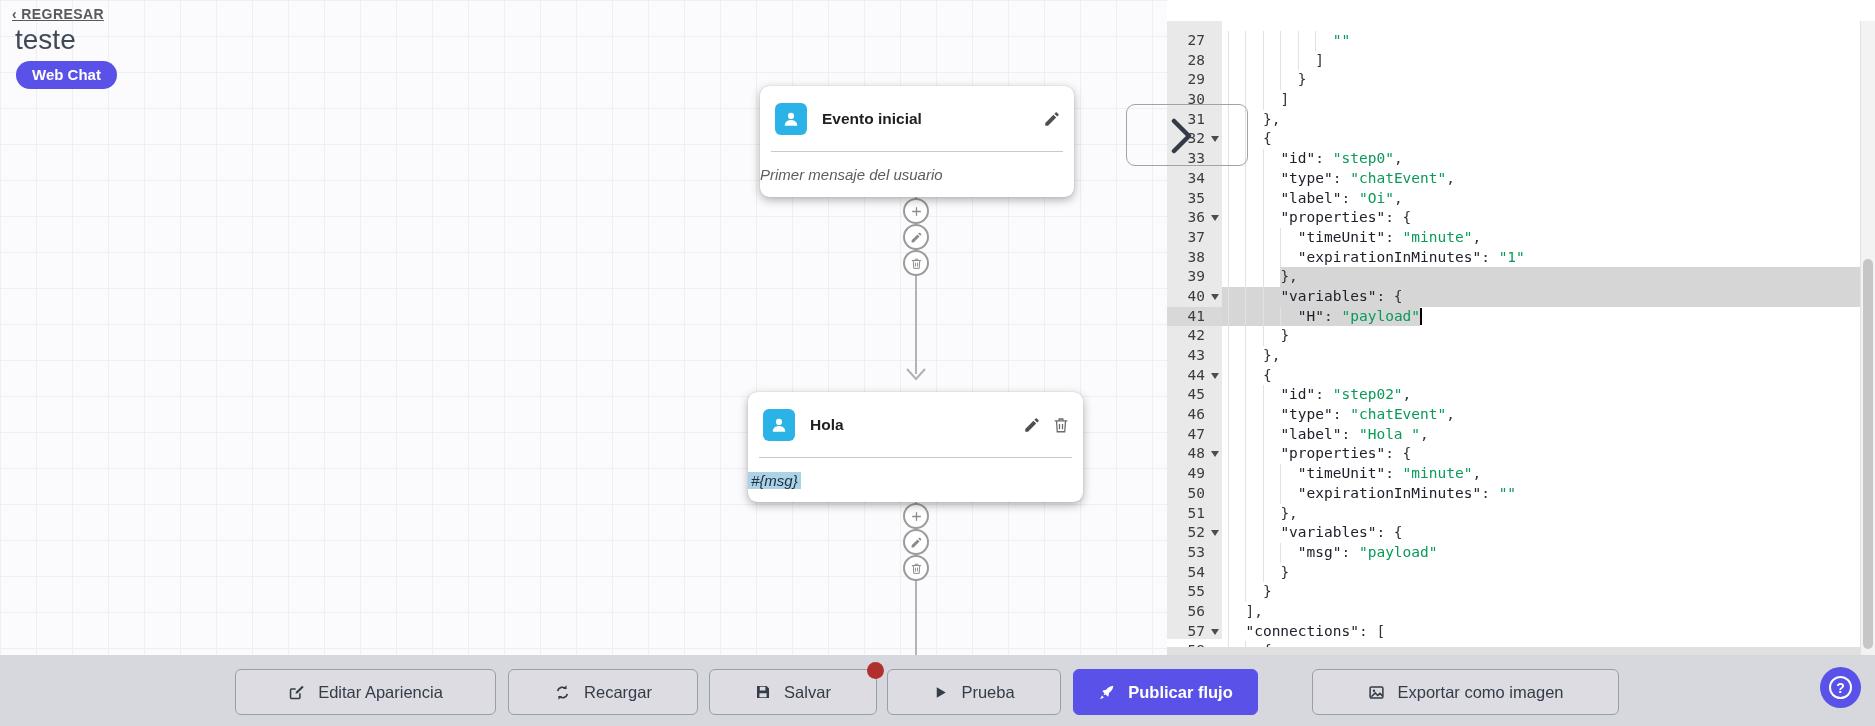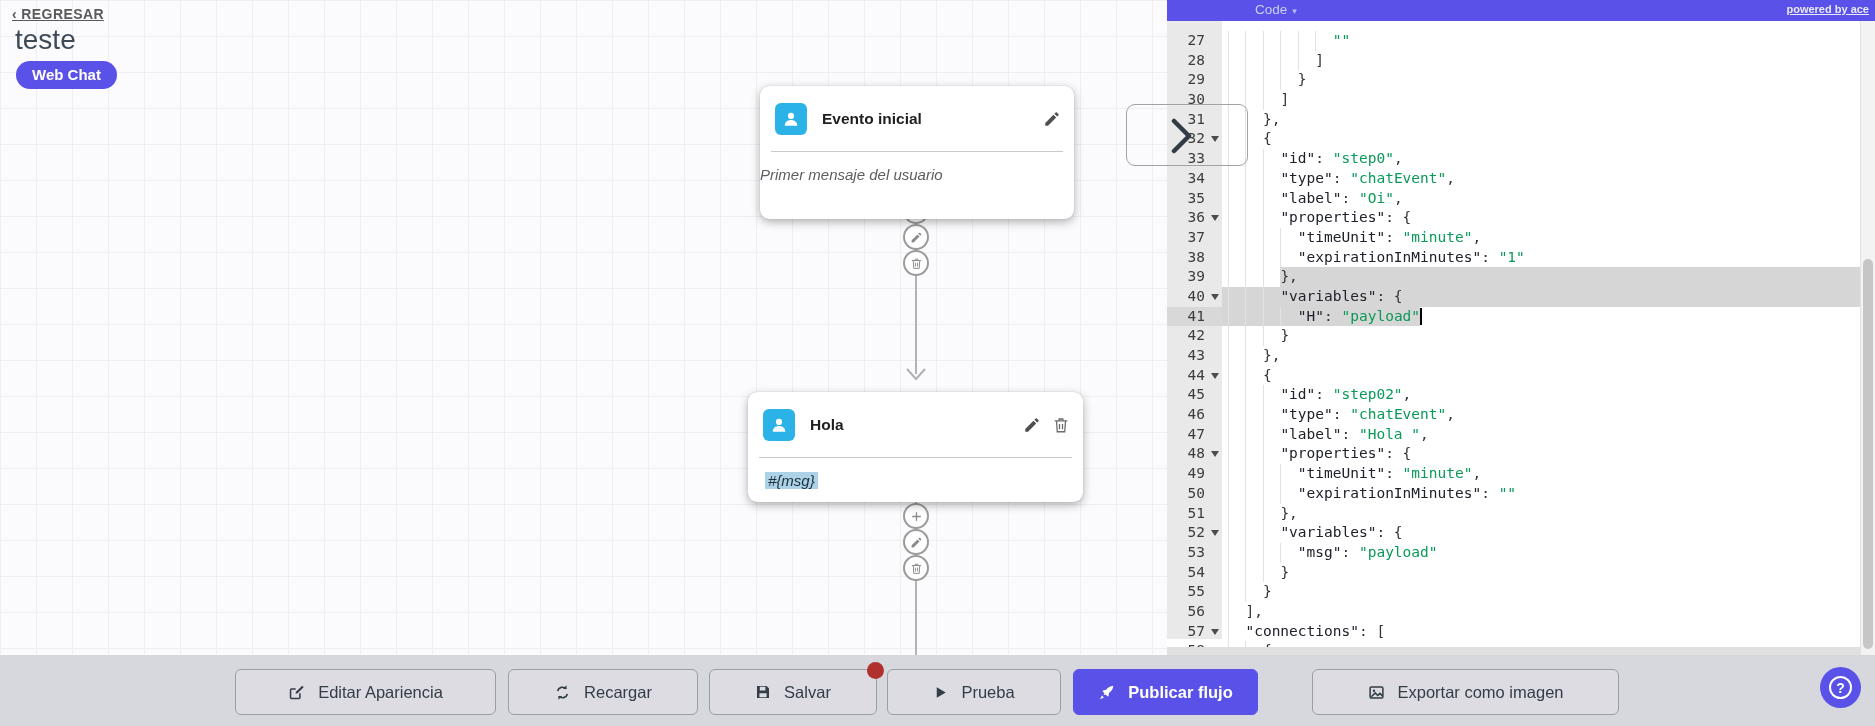--- a/index.html
+++ b/index.html
@@ -14,31 +14,31 @@
     background-size:36px 36px;}
   .back{position:absolute;left:12px;top:6px;font-size:14px;font-weight:bold;
         color:#5a5a5a;letter-spacing:.4px;text-decoration:underline;cursor:pointer;}
   .title{position:absolute;left:15px;top:24px;margin:0;font-size:28px;font-weight:500;color:#3f4a57;}
   .badge{position:absolute;left:16px;top:61px;height:28px;line-height:28px;padding:0 16px;
          border-radius:15px;background:#5a51e8;color:#fff;font-size:15px;font-weight:bold;}
 
   
   .node{position:absolute;background:#fff;border-radius:9px;
         box-shadow:0 3px 10px rgba(0,0,0,.30),0 0 1px rgba(0,0,0,.25);z-index:2;}
-  .n1{left:760px;top:86px;width:314px;height:133px;}
+  .n1{left:760px;top:86px;width:314px;height:111px;}
   .n2{left:748px;top:392px;width:335px;height:110px;}
   .nhead{display:flex;align-items:center;height:65px;margin:0 11px;border-bottom:1px solid #c9c9c9;}
   .navatar{width:32px;height:32px;border-radius:6px;background:#2bb3e8;margin-left:4px;
            display:flex;align-items:center;justify-content:center;flex:none;}
   .ntitle{margin-left:15px;font-size:15.5px;font-weight:bold;color:#1f1f1f;flex:1;}
   .nicons{display:flex;gap:11px;margin-right:2px;}
   .nicon{width:18px;height:18px;cursor:pointer;}
   .nbody{height:44px;display:flex;align-items:center;justify-content:flex-start;}
   .nmsg{font-style:italic;font-size:15px;color:#5d5d5d;}
-  .nmsg.hl{background:#abd2e6;color:#20303d;padding:0 3px;margin-left:17px;}
+  .nmsg.hl{background:#abd2e6;color:#20303d;padding:0 3px;}
 
   
   .vline{position:absolute;width:2px;background:#b3b3b3;z-index:0;}
   .cbtn{position:absolute;width:26px;height:26px;border-radius:50%;background:#fff;
         border:2px solid #9b9b9b;box-sizing:border-box;z-index:1;cursor:pointer;
         display:flex;align-items:center;justify-content:center;}
   .arrowhead{position:absolute;z-index:0;}
 
   
   .collapse-box{position:absolute;left:1126px;top:104px;width:122px;height:62px;
@@ -188,24 +188,20 @@
     </div>
   </div>
 
   <div class="collapse-box">
     <svg width="22" height="36" viewBox="0 0 22 36">
       <path d="M3 3l15 15L3 33" fill="none" stroke="#323b46" stroke-width="4.5" stroke-linecap="round" stroke-linejoin="round"></path>
     </svg>
   </div>
 
   <div class="codepanel">
-    <div class="cheader">
-      <span class="cmode"><span>Code</span><span class="caret">▾</span></span>
-      <a class="powered">powered by ace</a>
-    </div>
     <div class="editor">
       <div class="gutter">
         <div class="gcells">
             <div class="gl"><span>27</span></div>
             <div class="gl"><span>28</span></div>
             <div class="gl"><span>29</span></div>
             <div class="gl"><span>30</span></div>
             <div class="gl"><span>31</span></div>
             <div class="gl"><span>32</span><i class="fold"></i></div>
             <div class="gl"><span>33</span></div>

